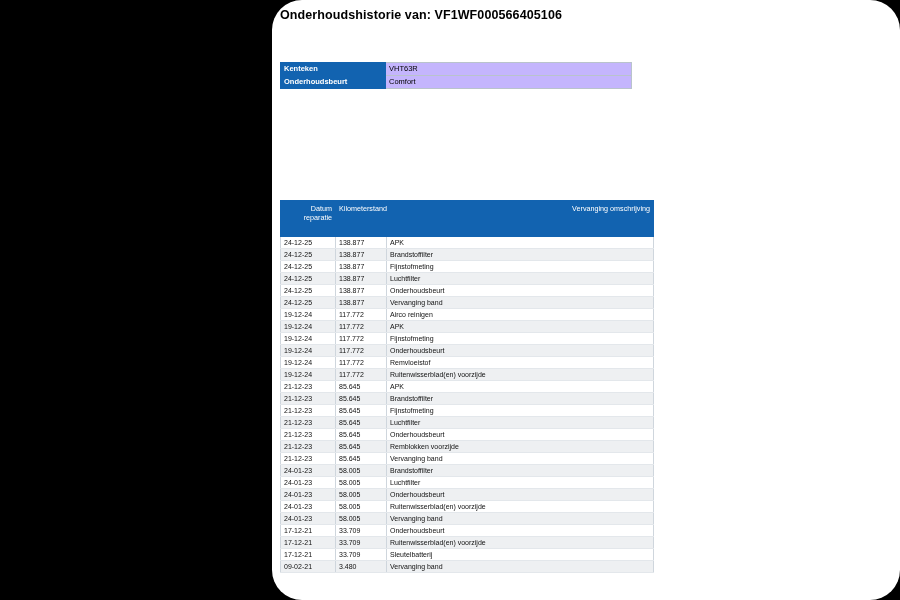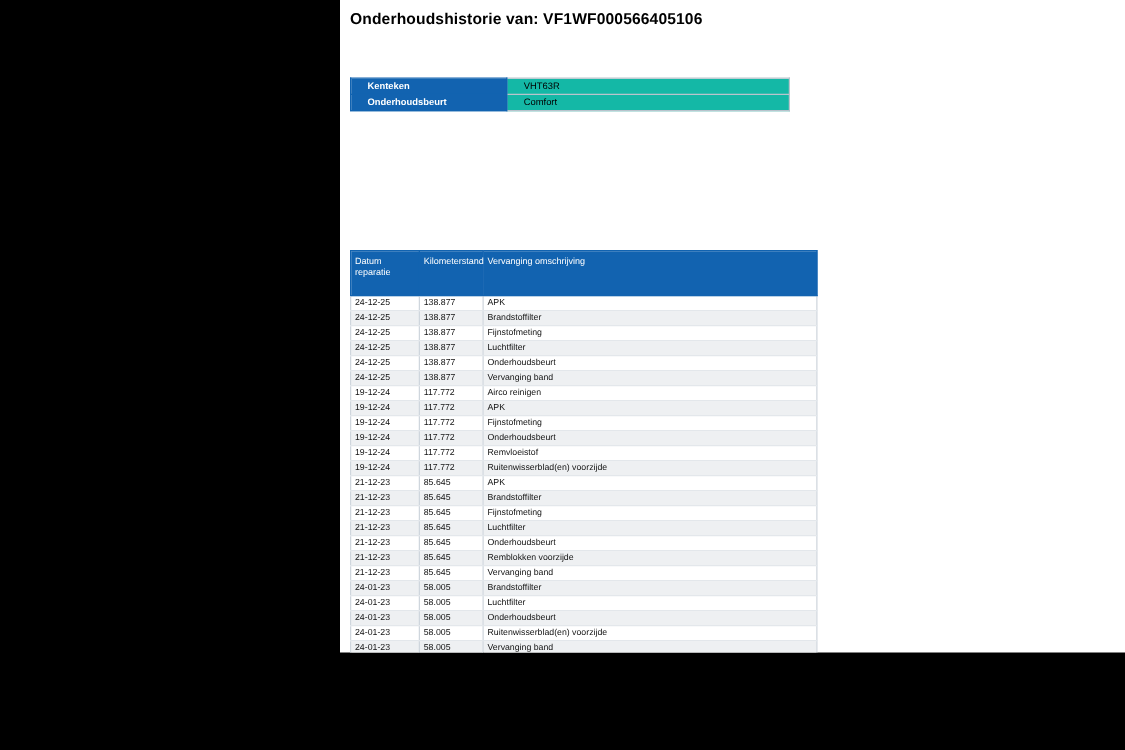--- a/index.html
+++ b/index.html
@@ -9,23 +9,24 @@
     width: 900px;
     height: 600px;
     overflow: hidden;
     font-family: "Liberation Sans", sans-serif;
   }
   .page {
     position: absolute;
     left: 272px;
     top: 0;
     width: 628px;
-    height: 522px;
+    height: 600px;
     background: #ffffff;
     overflow: hidden;
+    border-radius: 30px;
   }
   .doc-title {
     position: absolute;
     left: 8px;
     top: 8px;
     font-size: 12.5px;
     font-weight: bold;
     color: #000000;
     letter-spacing: 0.1px;
   }
@@ -36,51 +37,51 @@
   
   .info-table {
     position: absolute;
     left: 8px;
     top: 62px;
     width: 352px;
     font-size: 7.5px;
   }
   .info-table td {
     height: 10px;
-    padding: 1px 13px;
+    padding: 1px 3px;
     border: 1px solid #b9c3cc;
     color: #000;
     vertical-align: middle;
     line-height: 10px;
   }
   .info-table td.key {
     width: 98px;
     background: #1263b0;
     color: #ffffff;
     font-weight: bold;
     border: 1px solid #1263b0;
     font-size: 7.5px;
   }
   .info-table td.val {
-    background: #14b8a6;
+    background: #c4b5fd;
     font-size: 7.5px;
   }
   
   .hist-table {
     position: absolute;
     left: 8px;
     top: 200px;
     width: 352px;
     font-size: 7px;
   }
   .hist-table th {
     background: #1263b0;
     color: #ffffff;
     font-weight: normal;
-    text-align: left;
+    text-align: right;
     font-size: 7.2px;
     padding: 3px 3px 14px 3px;
     border: 1px solid #1263b0;
     vertical-align: top;
   }
   .hist-table td {
     padding: 1px 3px;
     border-left: 1px solid #cfd6dd;
     border-right: 1px solid #cfd6dd;
     border-top: 1px solid #e3e7eb;

